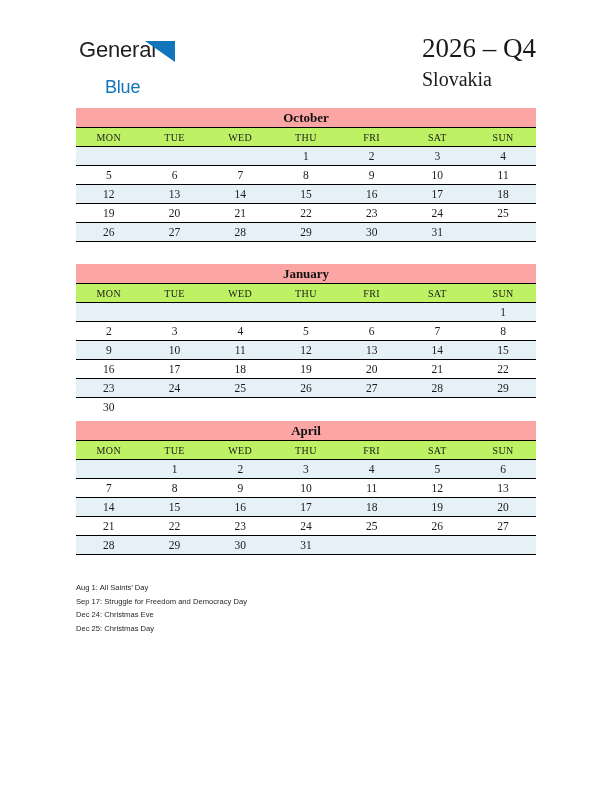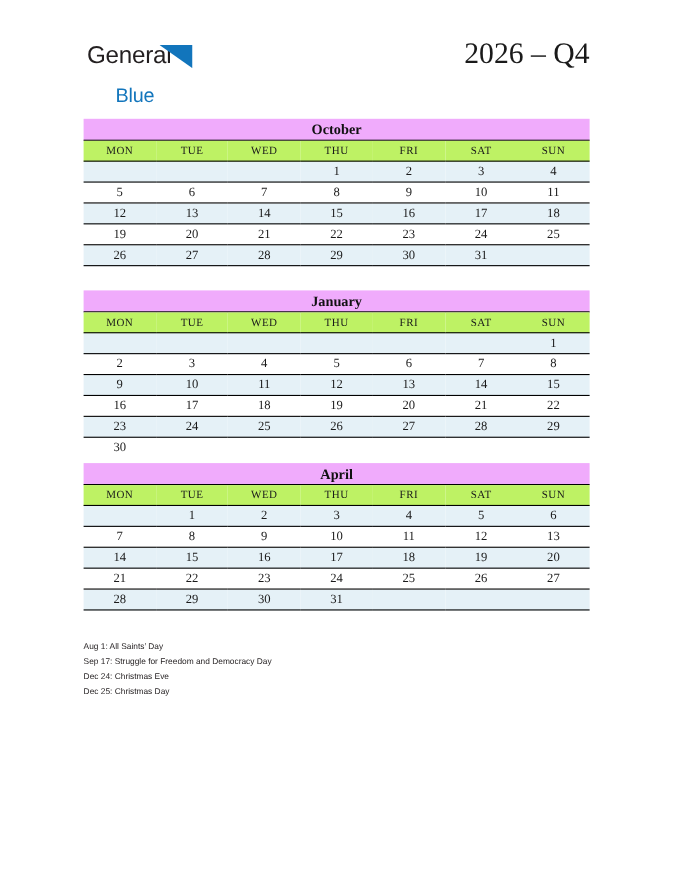--- a/index.html
+++ b/index.html
@@ -80,21 +80,21 @@
     white-space: nowrap;
   }
 
   
   .cal {
     position: absolute;
     left: 76px;
     width: 460px;
   }
   .cal-title {
-    background: #f0abfc;
+    background: #fca5a5;
     text-align: center;
     font-family: "Liberation Serif", "DejaVu Serif", serif;
     font-weight: bold;
     font-size: 13px;
     color: #111111;
     height: 19px;
     line-height: 19px;
     border-bottom: 1.3px solid #000000;
   }
   table.grid {
@@ -161,20 +161,21 @@
     <span class="logo-tri">
       <svg width="30" height="21" viewBox="0 0 30 21" xmlns="http://www.w3.org/2000/svg">
         <polygon points="0,0 30,0 30,21" fill="#1275bc"></polygon>
       </svg>
     </span>
     <span class="logo-blue">Blue</span>
   </div>
 
   <div class="title-block">
     <div class="title-year">2026 – Q4</div>
+    <div class="title-country">Slovakia</div>
   </div>
 
 </div>
 
 <div class="cal" id="cal-0" style="top:108px;">
   <div class="cal-title">October</div>
   <table class="grid">
       <tbody>
         <tr>
           <th>MON</th>

